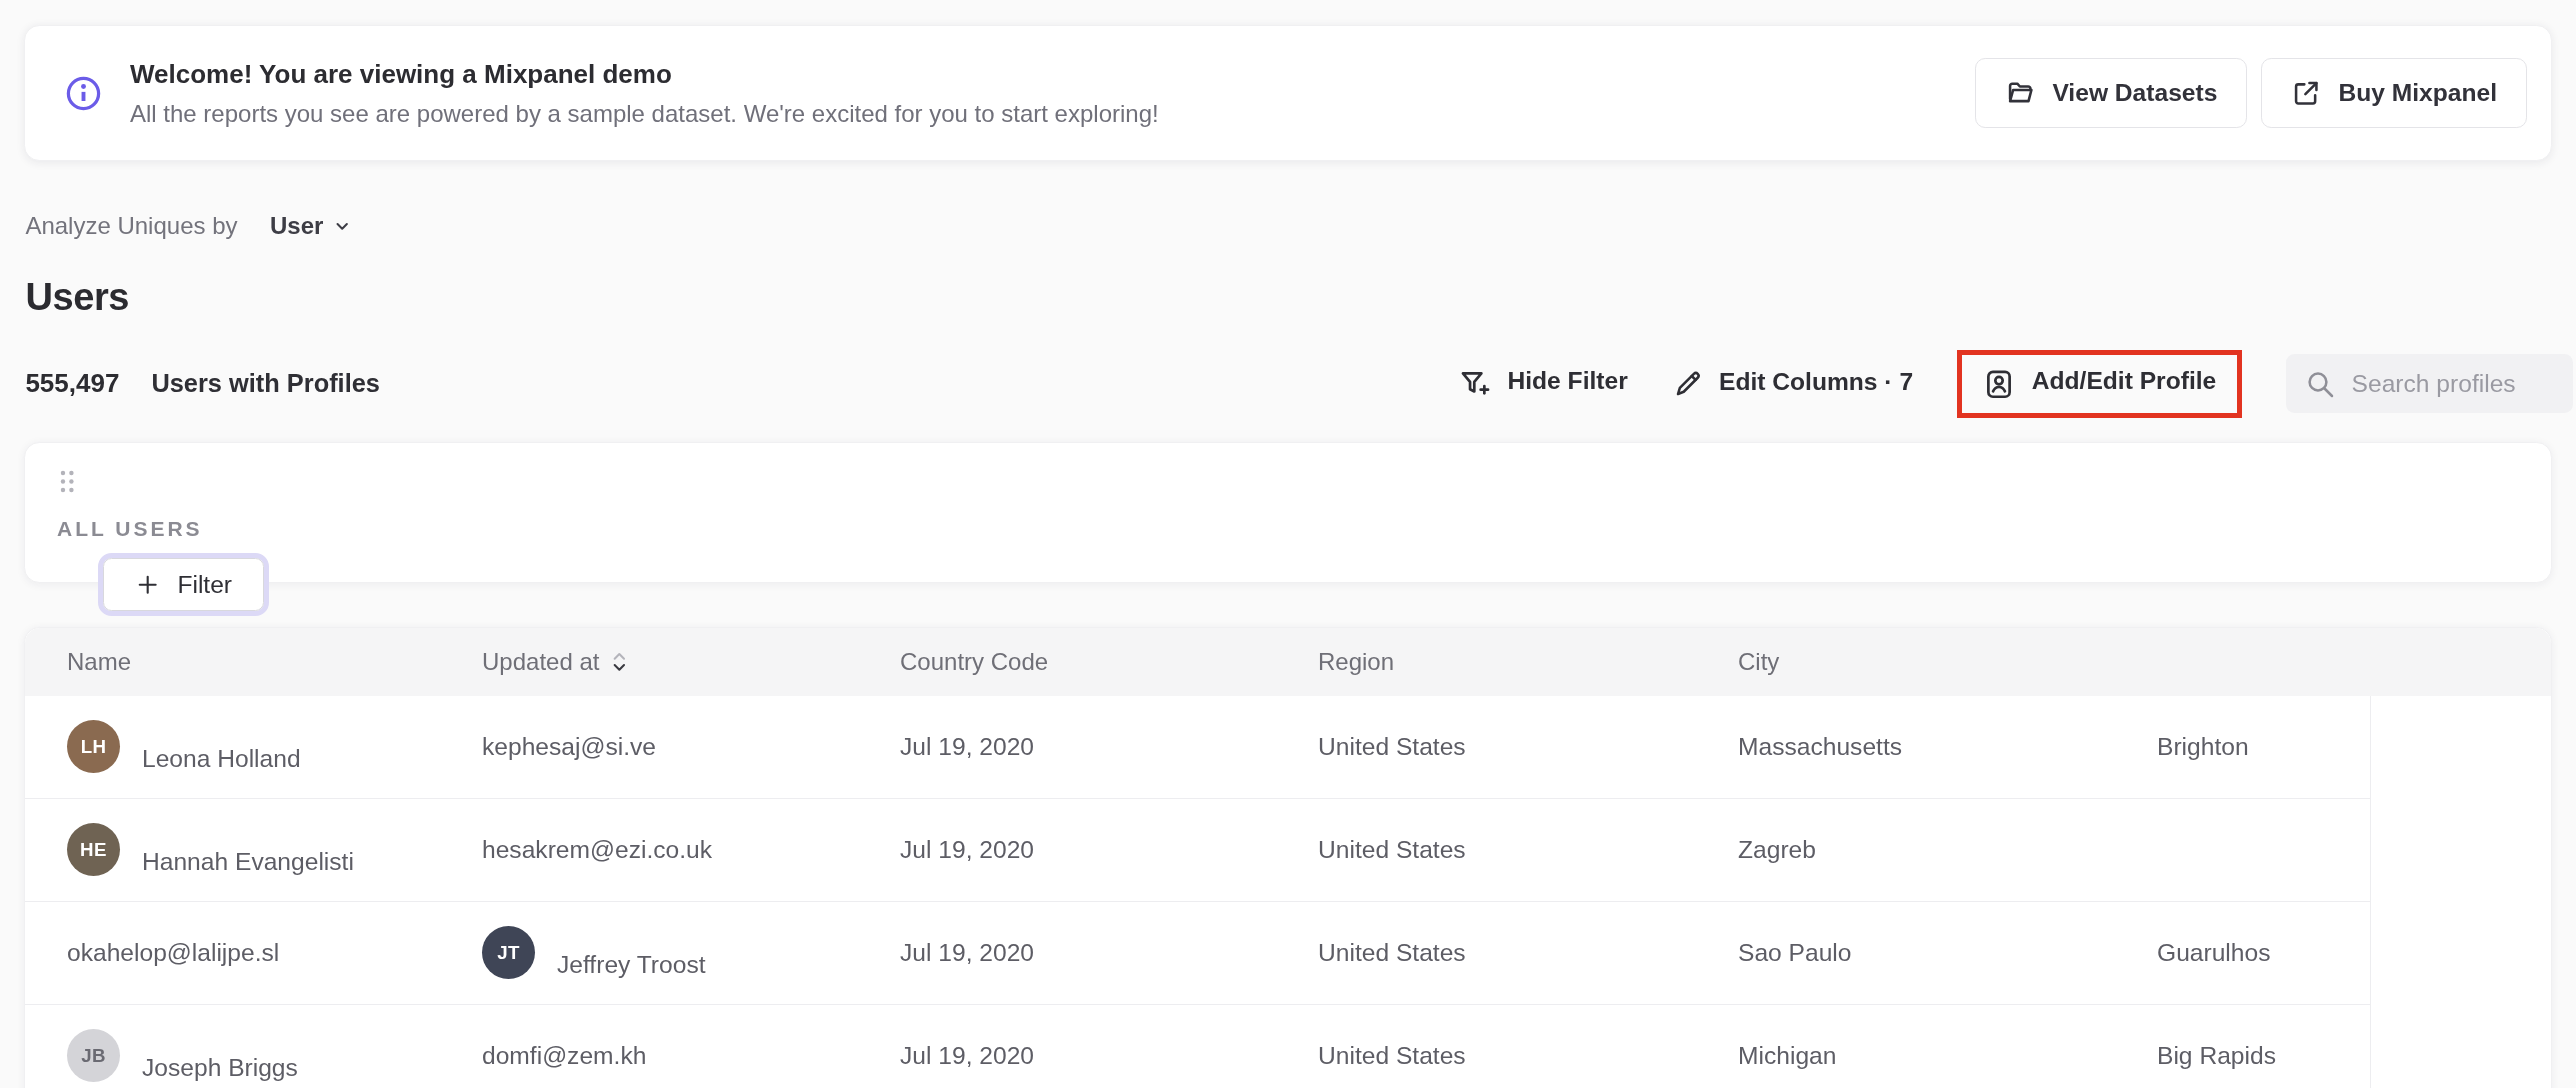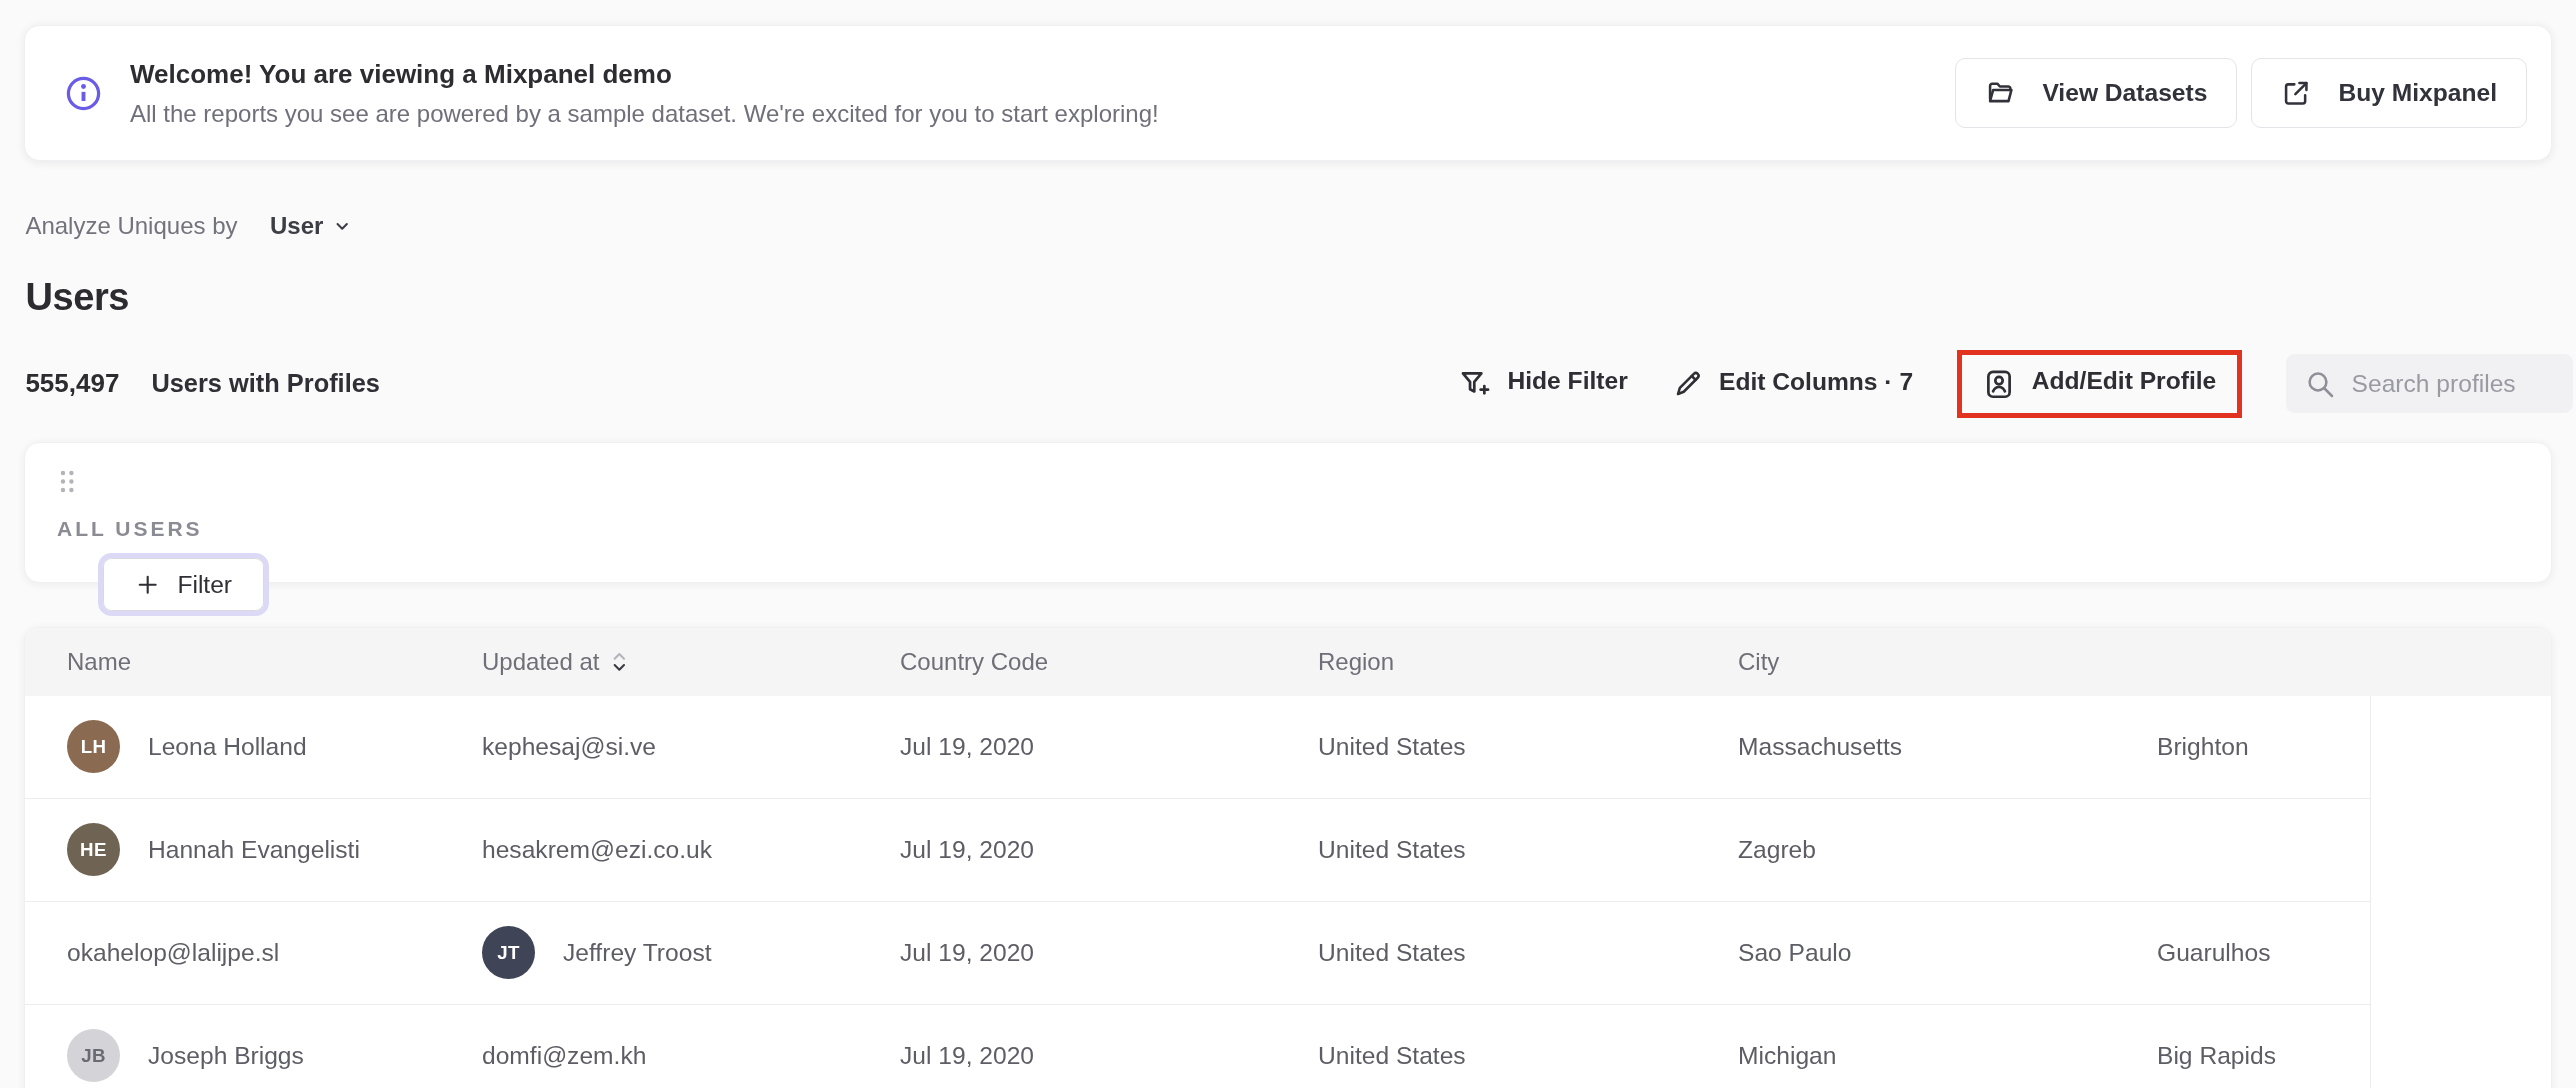--- a/index.html
+++ b/index.html
@@ -26,21 +26,21 @@
     box-shadow:0 1.7px 8.5px rgba(40,40,60,.08);
     display:flex;align-items:center;
     padding:0 24px 0 39px;
   }
   .banner-icon{color:var(--accent);}
   .banner-text{margin-left:27px;}
   .banner-title{font-size:26px;font-weight:700;color:#2c2c31;}
   .banner-sub{font-size:24px;color:#70707a;margin-top:10.2px;}
   .banner-actions{margin-left:auto;display:flex;gap:13.6px;}
   .btn-outline{
-    display:flex;align-items:center;gap:27px;
+    display:flex;align-items:center;gap:17px;
     height:70px;padding:0 29px;
     background:#fff;border:1.7px solid #e4e4e8;border-radius:10.2px;
     font-size:24.6px;font-weight:700;color:#32323a;
     cursor:pointer;
   }
 
   
   .analyze-row{
     margin:51px 25.4px 0 25.4px;
     display:flex;align-items:center;gap:24px;
@@ -129,21 +129,21 @@
   .sort-stack svg + svg{margin-top:-8.5px;}
   .tbody{width:2346px;border-right:1.7px solid #ededf0;}
   .tr{
     height:103px;
     border-bottom:1.7px solid #ededf0;
     align-items:center;
     font-size:24.6px;color:#5d5d65;
     cursor:pointer;
   }
   .td{padding-left:42px;white-space:nowrap;overflow:hidden;}
-  .td-name{display:flex;align-items:center;gap:28px;}
+  .td-name{display:flex;align-items:flex-end;gap:22px;}
   .avatar{
     width:53px;height:53px;border-radius:50%;
     display:flex;align-items:center;justify-content:center;
     font-size:18.7px;font-weight:700;letter-spacing:0.4px;
     flex:none;
   }
 </style>
 </head>
 <body>
 

